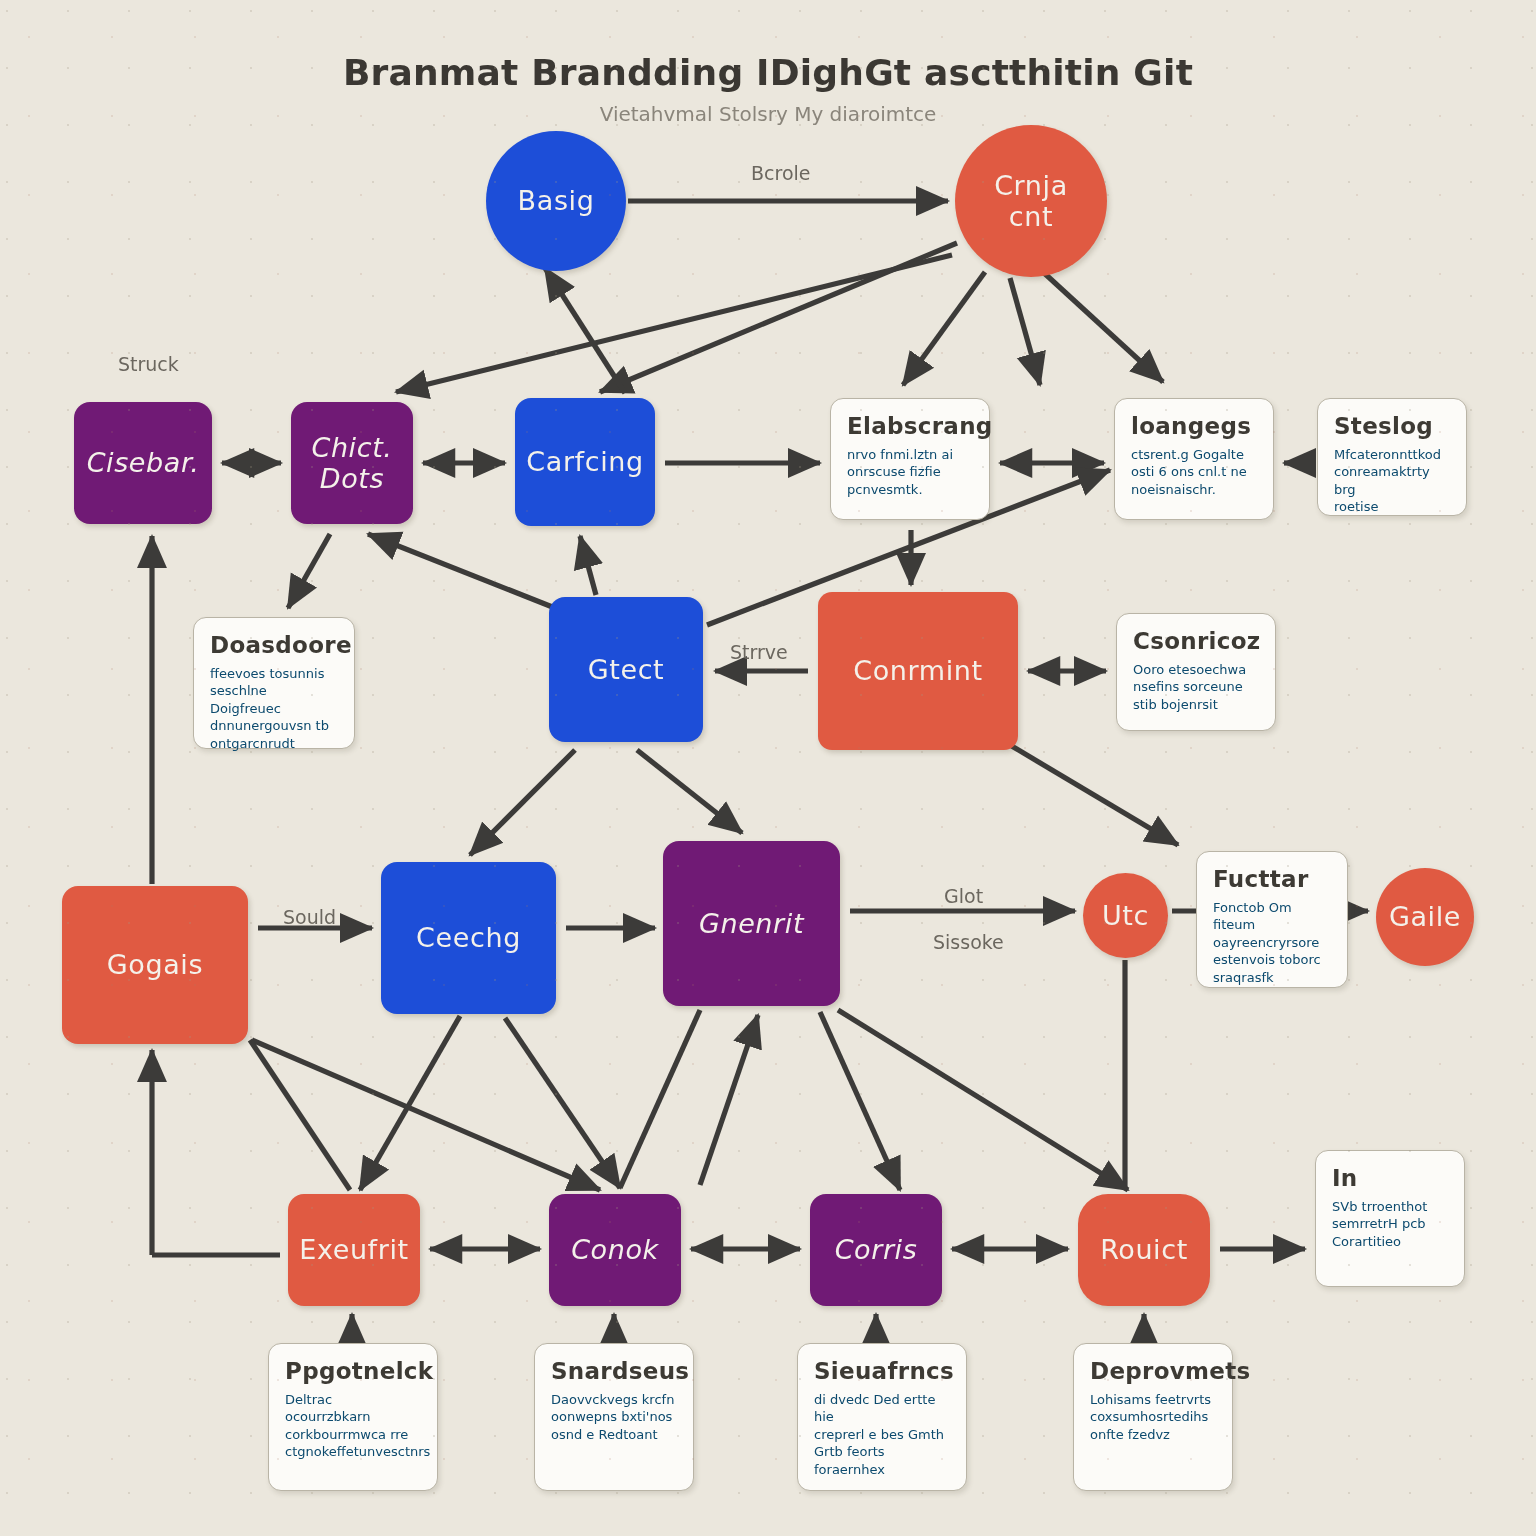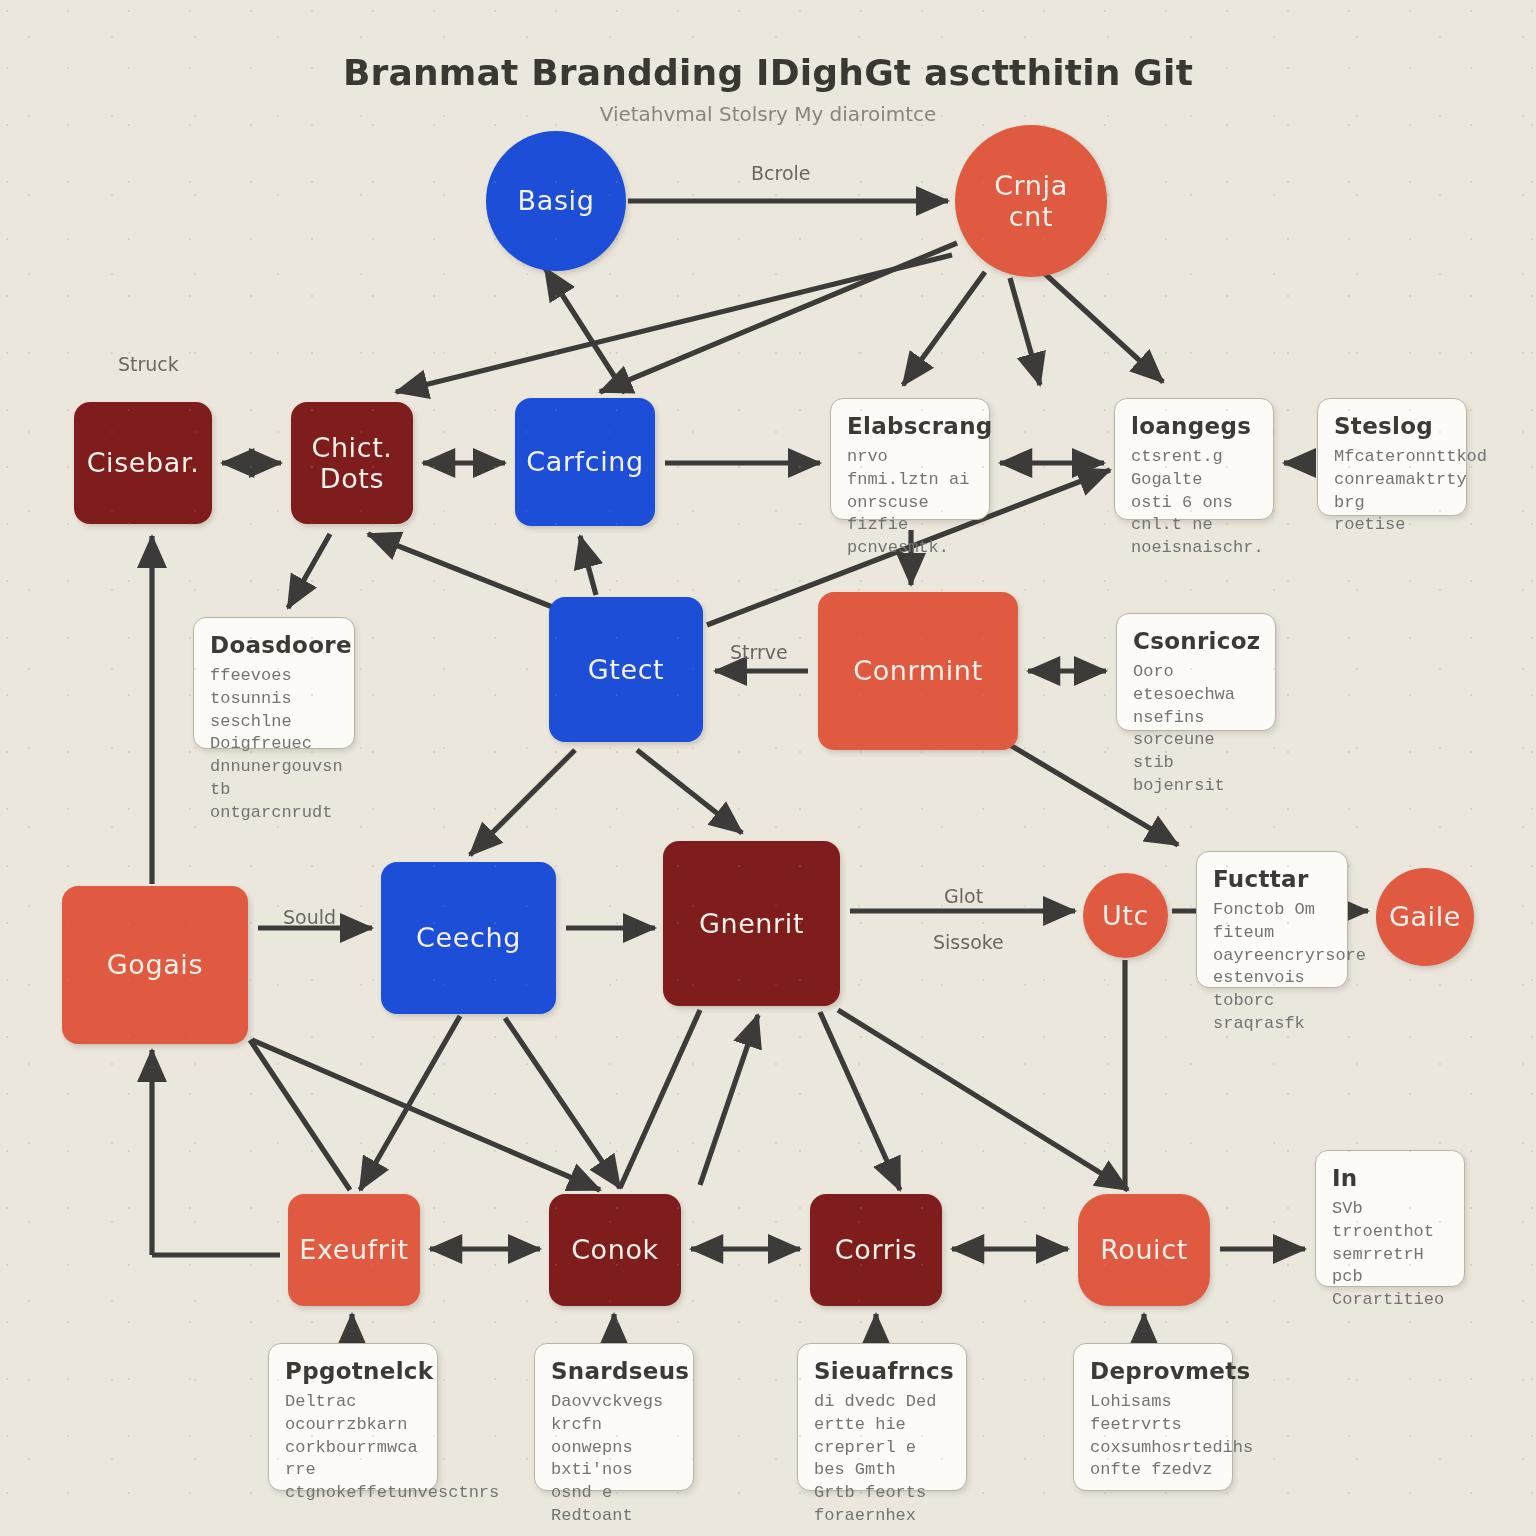--- a/index.html
+++ b/index.html
@@ -34,46 +34,45 @@
     color:#f4f1ea;
     font-size:27px;
     letter-spacing:.6px;
     box-sizing:border-box;
     box-shadow:2px 3px 5px rgba(90,80,60,.22);
     line-height:1.15;
     padding:4px 6px;
   }
   .node.rect{border-radius:16px;}
   .node.circle{border-radius:50%;}
-  .blue{background:#7f1d1d;}
+  .blue{background:#701a75;font-style:italic;}
   .green{background:#1d4ed8;}
   .red{background:#e05a42;}
 
   .note{
     position:absolute;
     background:#fcfbf8;
     border:1.6px solid #b9b4a6;
     border-radius:13px;
     box-sizing:border-box;
     padding:14px 16px 12px 16px;
     box-shadow:2px 3px 5px rgba(90,80,60,.16);
   }
   .note .ttl{
     font-weight:bold;
     font-size:23px;
     color:#3d3a34;
     margin-bottom:7px;
     letter-spacing:.3px;
   }
   .note .body{
-    font-size:17px;
-    color:#737373;
+    font-size:13px;
+    color:#0c4a6e;
     line-height:1.34;
     white-space:pre-line;
-    font-family:Liberation Mono, monospace;
   }
 
   .elabel{
     position:absolute;
     font-size:19px;
     color:#6b675f;
     white-space:nowrap;
   }
 
   .title{
@@ -188,21 +187,21 @@
       <div class="node rect blue" style="left: 291px; top: 402px; width: 122px; height: 122px;">
         <span style="white-space: pre-line;">Chict.
 Dots</span>
       </div>
       <div class="node rect green" style="left: 515px; top: 398px; width: 140px; height: 128px;">
         <span style="white-space: pre-line;">Carfcing</span>
       </div>
       <div class="node rect green" style="left: 549px; top: 597px; width: 154px; height: 145px;">
         <span style="white-space: pre-line;">Gtect</span>
       </div>
-      <div class="node rect red" style="left: 818px; top: 592px; width: 200px; height: 158px;">
+      <div class="node rect red" style="left: 818px; top: 592px; width: 200px; height: 158px; border-radius: 14px;">
         <span style="white-space: pre-line;">Conrmint</span>
       </div>
       <div class="node rect red" style="left: 62px; top: 886px; width: 186px; height: 158px;">
         <span style="white-space: pre-line;">Gogais</span>
       </div>
       <div class="node rect green" style="left: 381px; top: 862px; width: 175px; height: 152px;">
         <span style="white-space: pre-line;">Ceechg</span>
       </div>
       <div class="node rect blue" style="left: 663px; top: 841px; width: 177px; height: 165px;">
         <span style="white-space: pre-line;">Gnenrit</span>

